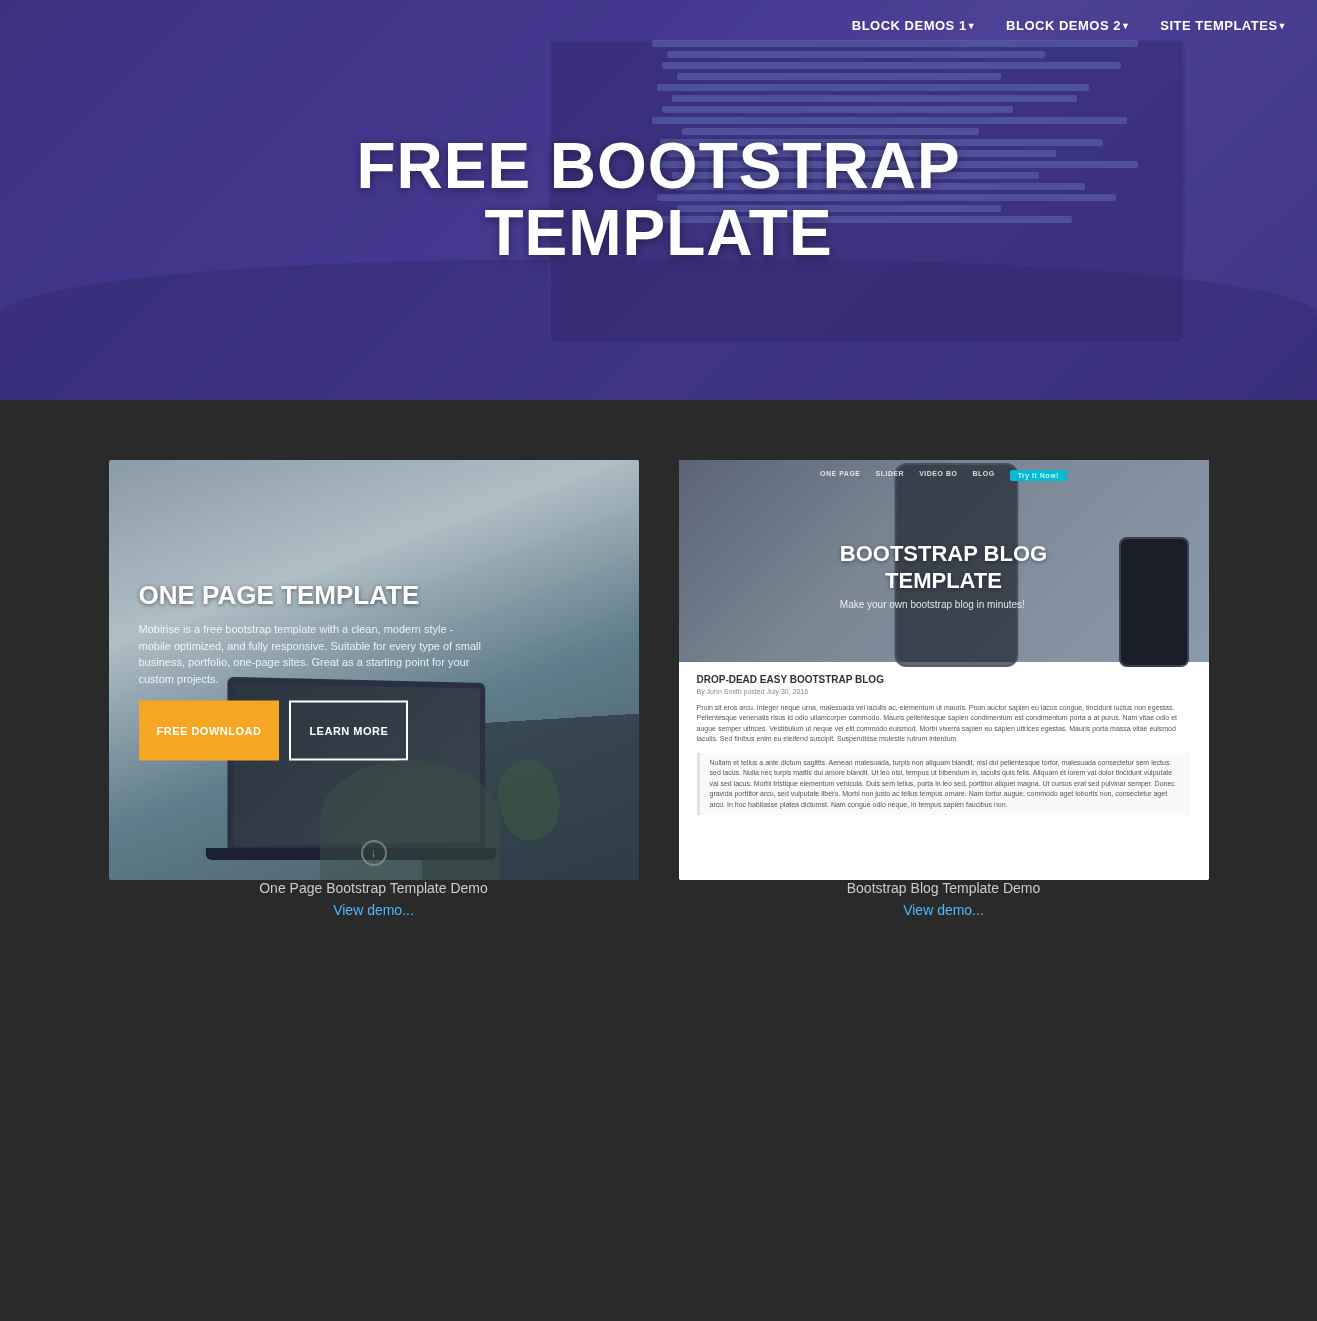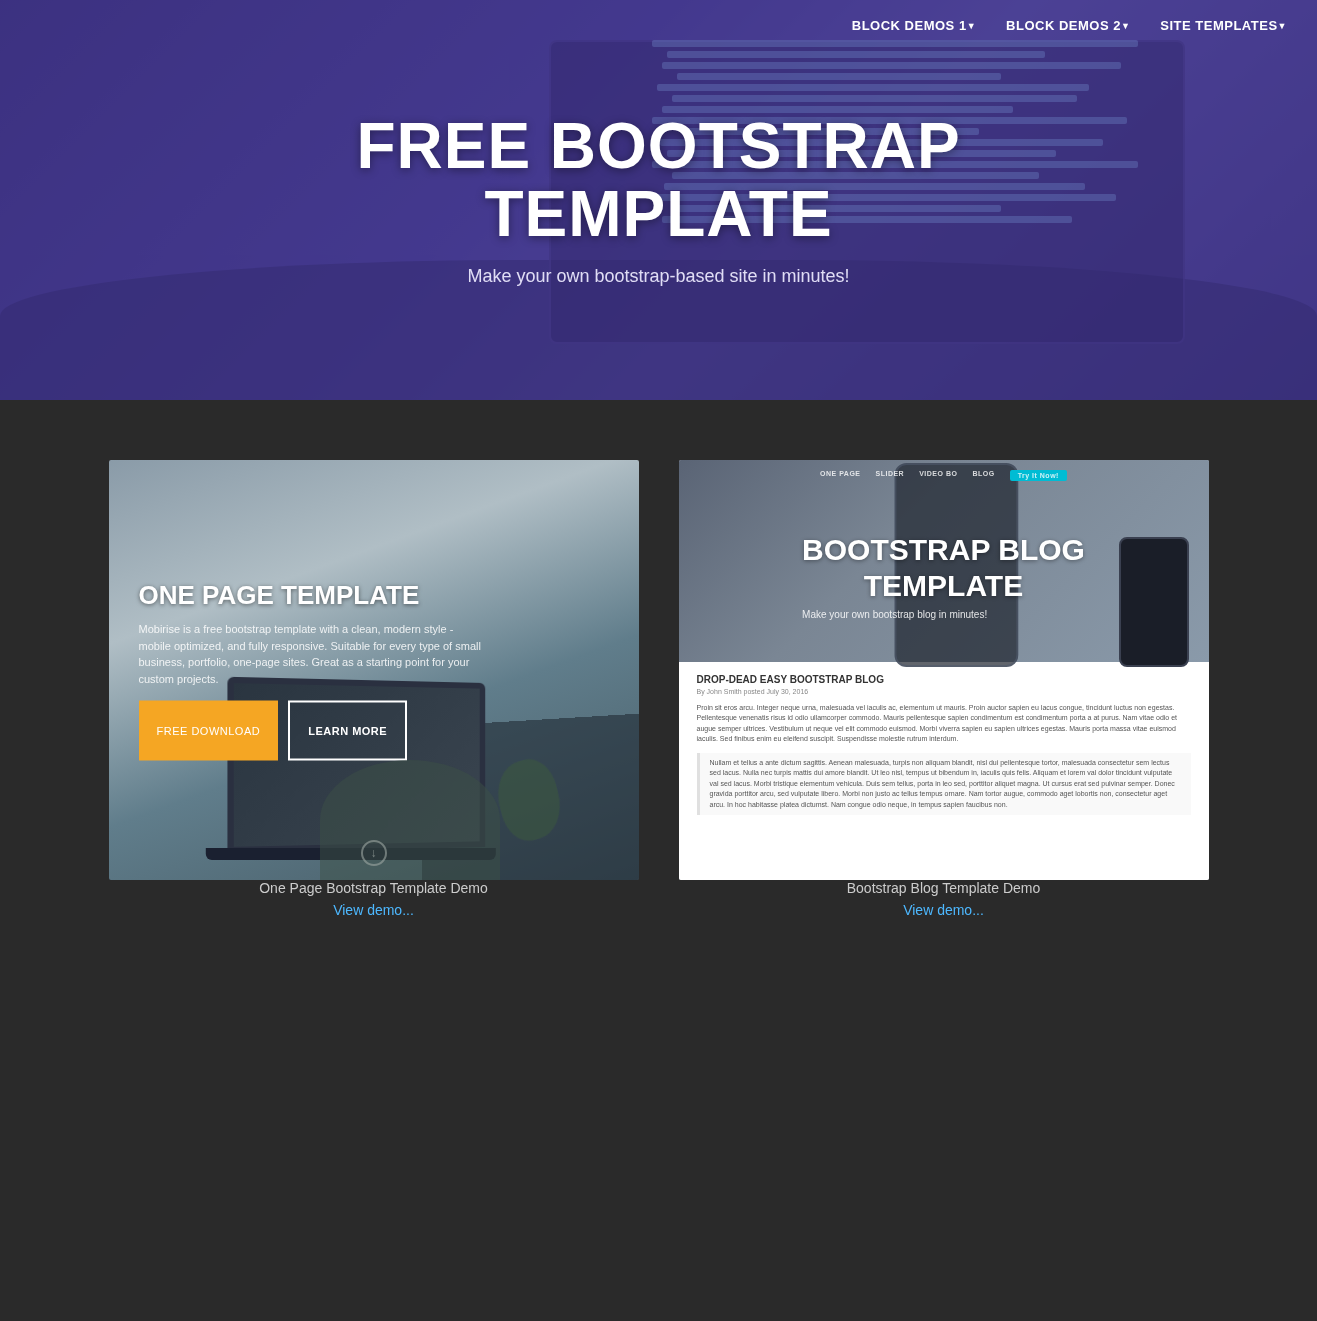--- a/index.html
+++ b/index.html
@@ -168,21 +168,21 @@
       margin-bottom: 14px;
     }
     .card-btns {
       display: flex;
       gap: 10px;
     }
     .btn-primary {
       background: #f5a623;
       color: #fff;
       font-size: 11px;
-      font-weight: 400;
+      font-weight: 700;
       padding: 24px 18px;
       border: none;
       cursor: pointer;
       text-transform: uppercase;
       letter-spacing: 0.5px;
     }
     .btn-secondary {
       background: transparent;
       color: #fff;
       font-size: 11px;
@@ -252,21 +252,21 @@
       color: rgba(255,255,255,0.8);
       font-weight: 600;
       letter-spacing: 0.5px;
     }
     .blog-nav-try {
       background: #00bcd4;
       padding: 2px 8px;
       border-radius: 2px;
     }
     .blog-top-title {
-      font-size: 30px;
+      font-size: 22px;
       font-weight: 900;
       text-transform: uppercase;
       color: #fff;
       text-align: center;
       line-height: 1.2;
       text-shadow: 0 1px 4px rgba(0,0,0,0.4);
     }
     .blog-top-sub {
       font-size: 10px;
       color: rgba(255,255,255,0.85);
@@ -378,21 +378,20 @@
     <div class="code-line" style="width:78%;margin-left:12px"></div>
     <div class="code-line" style="width:85%;margin-left:5px"></div>
     <div class="code-line" style="width:60%;margin-left:25px"></div>
     <div class="code-line" style="width:76%;margin-left:10px"></div>
   </div>
   <div class="hero-overlay"></div>
   <div class="hero-content">
     <h1 class="hero-title">
       FREE BOOTSTRAP<br>TEMPLATE
     </h1>
-    <p class="hero-subtitle">Make your own bootstrap-based site in minutes!</p>
   </div>
 </section>
 
 <div class="content-area">
   <div class="cards-grid">
 
     <div class="card">
       <div class="card-image-wrapper">
         <div class="card-preview-1">
 

